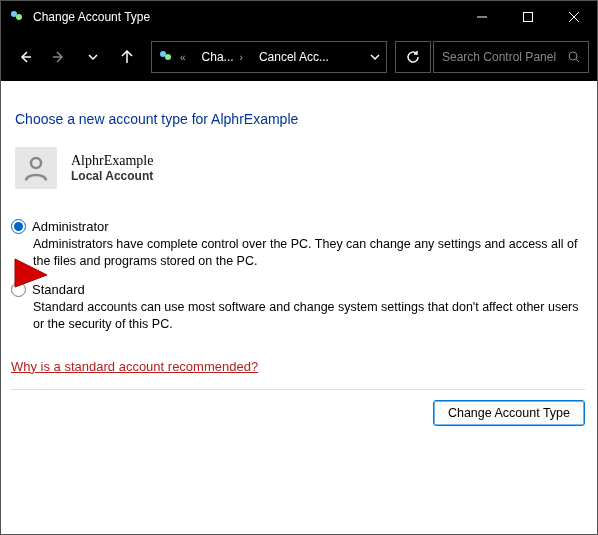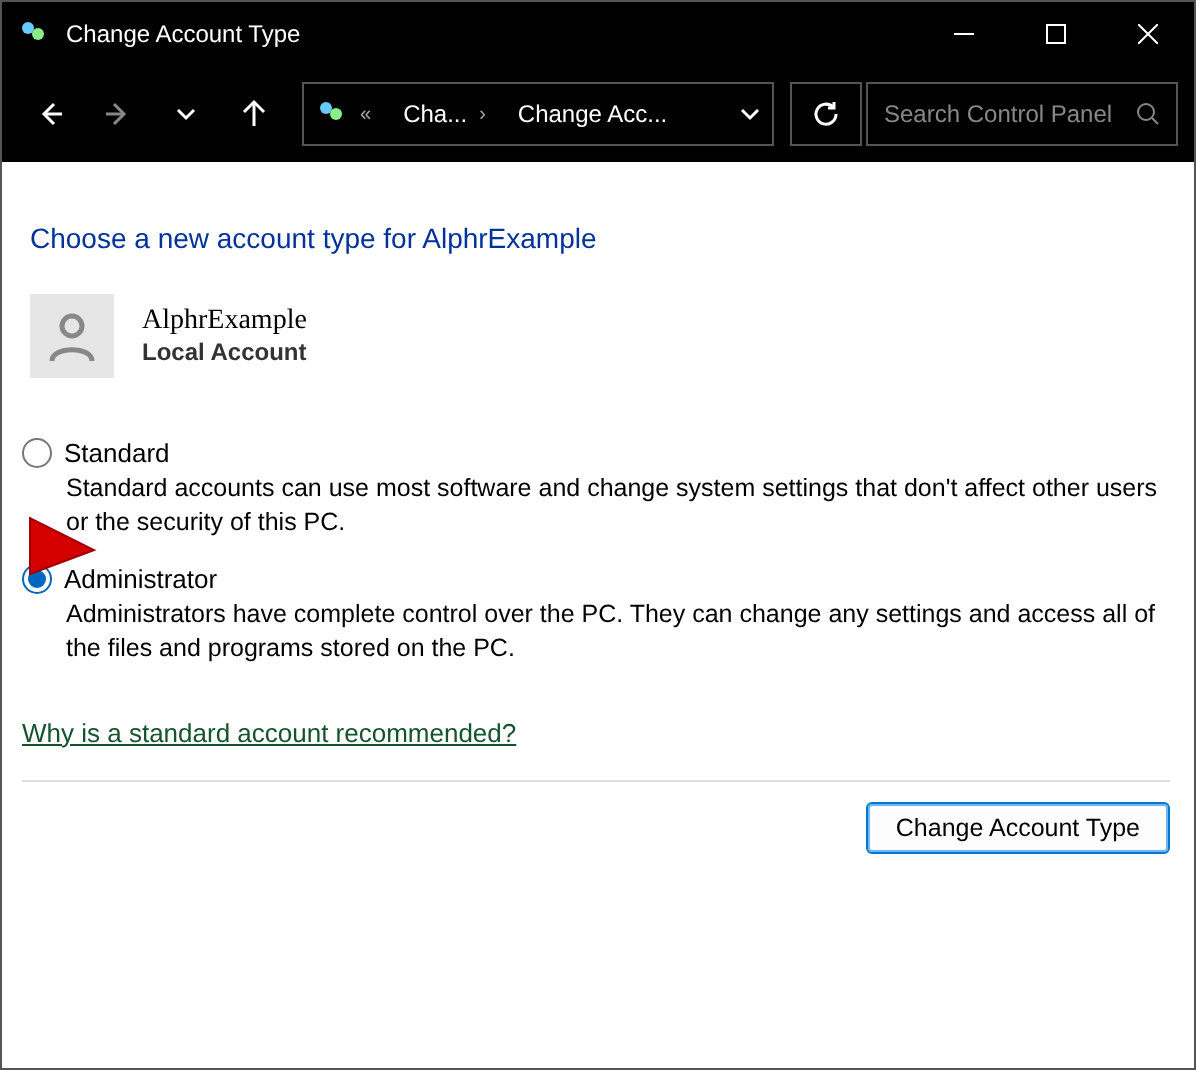--- a/index.html
+++ b/index.html
@@ -34,21 +34,21 @@
 .userinfo .utype { font-size: 12px; color: #333; font-weight: bold; }
 
 .options { position: relative; }
 .opt { margin-bottom: 12px; }
 .opt label { display: flex; align-items: center; gap: 6px; font-size: 13px; color: #000; }
 .opt input[type=radio] { width: 15px; height: 15px; accent-color: #0067c0; }
 .opt .desc { font-size: 12.5px; color: #000; margin-left: 22px; margin-top: 2px; line-height: 1.35; }
 
 .arrow { position: absolute; left: -2px; top: 32px; pointer-events: none; }
 
-.helplink { color: #14532d; font-size: 13px; margin-top: 14px; display: inline-block; }
+.helplink { color: #b91c1c; font-size: 13px; margin-top: 14px; display: inline-block; }
 
 .divider { border: none; border-top: 1px solid #ddd; margin: 14px 0 10px 0; }
 
 .btnrow { display: flex; justify-content: flex-end; gap: 10px; padding: 0 12px 12px 0; }
 .btn { height: 26px; padding: 0 14px; font-size: 12.5px; border: 1px solid #888; background: #fdfdfd; border-radius: 3px; }
 .btn.primary { border: 1px solid #0078d4; box-shadow: 0 0 0 1px #6fb8f5 inset; }
 </style>
 </head>
 <body>
 
@@ -102,21 +102,21 @@
     </div>
 
   <div class="addrbar">
     <svg width="16" height="16" viewBox="0 0 16 16">
         <circle cx="5" cy="5" r="3" fill="#6cf"></circle>
         <circle cx="10" cy="8" r="3" fill="#8e8"></circle>
       </svg>
     <span class="chev">«</span>
     <span class="crumb">Cha...</span>
     <span class="chev">›</span>
-    <span class="crumb">Change Acc...</span>
+    <span class="crumb">Cancel Acc...</span>
     <span class="spacer"></span>
     <svg width="10" height="10" viewBox="0 0 10 10">
         <path d="M1 3 L5 7 L9 3" stroke="#fff" fill="none" stroke-width="1.5"></path>
       </svg>
   </div>
 
   <div class="refreshbtn">
       <svg width="14" height="14" viewBox="0 0 14 14">
         <path d="M12 7 A5 5 0 1 1 10.5 3.5" stroke-width="1.5"></path>
         <path d="M11 1 L11 4 L8 4" stroke-width="1.5"></path>
@@ -148,32 +148,32 @@
     </div>
   </div>
 
   <div class="options">
     <svg class="arrow" width="48" height="40" viewBox="0 0 48 40">
       <path d="M6 36 L6 8 L38 24 Z" fill="#d40000" stroke="#a00000" stroke-width="1"></path>
     </svg>
 
     <div class="opt">
       <label>
+        <input type="radio" name="acct" checked="" style="">
+        <span>Administrator</span>
+      </label>
+      <div class="desc">Administrators have complete control over the PC. They can change any settings and access all of the files and programs stored on the PC.</div>
+    </div>
+
+    <div class="opt">
+      <label>
         <input type="radio" name="acct" style="">
         <span>Standard</span>
       </label>
       <div class="desc">Standard accounts can use most software and change system settings that don't affect other users or the security of this PC.</div>
-    </div>
-
-    <div class="opt">
-      <label>
-        <input type="radio" name="acct" checked="" style="">
-        <span>Administrator</span>
-      </label>
-      <div class="desc">Administrators have complete control over the PC. They can change any settings and access all of the files and programs stored on the PC.</div>
     </div>
   </div>
 
   <a href="#" class="helplink">Why is a standard account recommended?</a>
 
   <hr class="divider">
 </div>
 
 <div class="btnrow">
   <button class="btn primary">Change Account Type</button>

